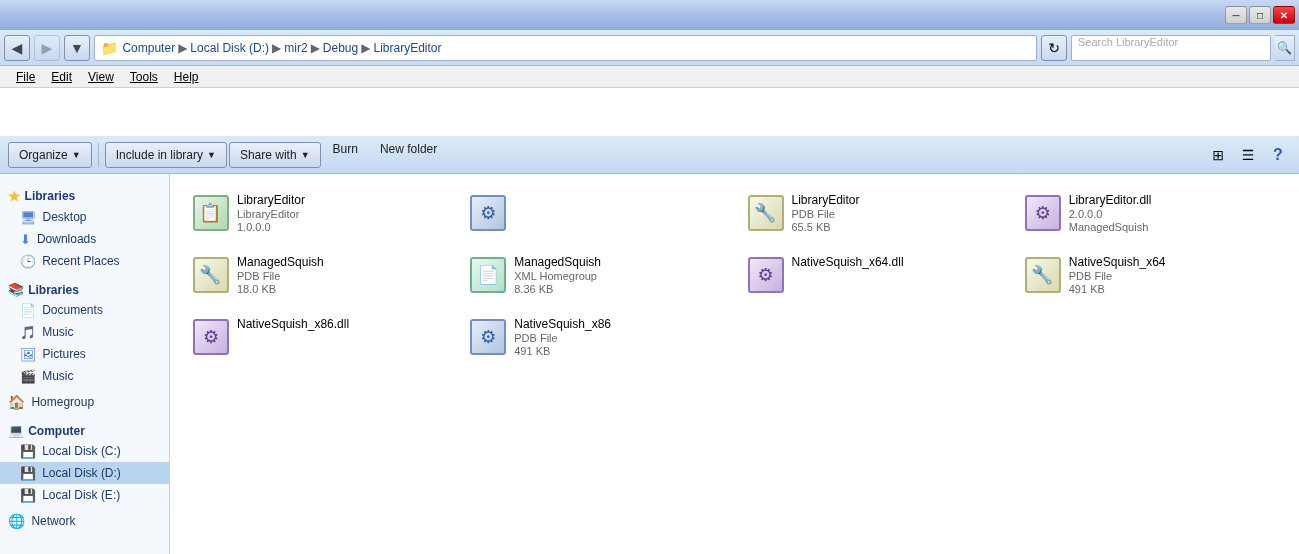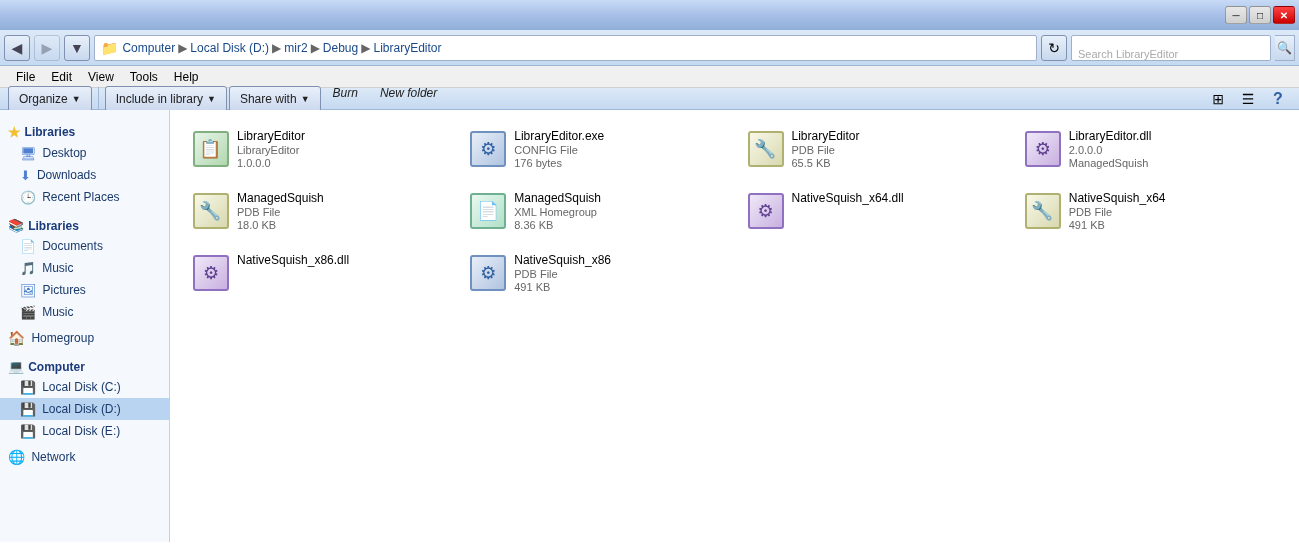--- a/index.html
+++ b/index.html
@@ -97,47 +97,48 @@
       justify-content: center;
       font-size: 14px;
     }
     .search-bar {
       width: 200px;
       height: 26px;
       background: #fff;
       border: 1px solid #a0b0cc;
       border-radius: 2px;
       display: flex;
-      align-items: flex-end;
+      align-items: flex-start;
       padding: 0 6px;
       color: #999;
       font-size: 12px;
     }
     .search-icon-btn {
       width: 20px;
       height: 26px;
       background: linear-gradient(to bottom, #e8f0fa, #c8d8ee);
       border: 1px solid #a0b0cc;
       border-left: none;
       cursor: pointer;
       display: flex;
       align-items: center;
       justify-content: center;
       font-size: 12px;
     }
 
     
     .toolbar {
-      height: 22px;
+      height: 38px;
       background: linear-gradient(to bottom, #dce9f7 0%, #c5d9f1 100%);
       display: flex;
       align-items: center;
       padding: 0 8px;
       gap: 2px;
       border-bottom: 1px solid #a0b8d8;
+      margin-top: 48px;
     }
     .tool-btn {
       height: 26px;
       padding: 0 10px;
       background: linear-gradient(to bottom, #e8f0fa, #ccd8ee);
       border: 1px solid #8090b0;
       border-radius: 3px;
       cursor: pointer;
       display: flex;
       align-items: center;
@@ -146,21 +147,20 @@
       color: #222;
     }
     .tool-btn-plain {
       height: 26px;
       padding: 0 10px;
       background: transparent;
       border: none;
       cursor: pointer;
       font-size: 12px;
       color: #222;
-      font-style: italic;
     }
     .tool-sep { width: 1px; height: 24px; background: #a0b8d8; margin: 0 4px; }
     .toolbar-right {
       margin-left: auto;
       display: flex;
       align-items: center;
       gap: 4px;
     }
     .view-btn {
       width: 26px;
@@ -181,20 +181,21 @@
       display: flex;
       align-items: center;
       padding: 0 8px;
       border-bottom: 1px solid #d0d0d0;
     }
     .menu-item {
       padding: 2px 8px;
       cursor: pointer;
       font-size: 12px;
       color: #000;
+      text-decoration: underline;
     }
 
     
     .main-layout {
       display: flex;
       height: calc(554px - 30px - 36px - 22px - 34px);
     }
 
     
     .sidebar {
@@ -453,26 +454,20 @@
       <span class="file-name">LibraryEditor</span>
       <span class="file-type">LibraryEditor</span>
       <span class="file-size">1.0.0.0</span>
 
     </div>
   </div>
         <div class="file-item">
     <div class="file-icon">
       <div style="background:linear-gradient(135deg,#e8eef8,#b0c4e0);border:2px solid #7090c0;border-radius:3px;width:36px;height:36px;display:flex;align-items:center;justify-content:center;font-size:18px;color:#3060a0;">⚙</div>
     </div>
-    <div class="file-info">
-      <span class="file-name">LibraryEditor.exe</span>
-      <span class="file-type">CONFIG File</span>
-
-      <span class="file-size">176 bytes</span>
-    </div>
   </div>
         <div class="file-item">
     <div class="file-icon">
       <div style="background:linear-gradient(135deg,#f8f8e8,#d8d8b0);border:2px solid #b0b070;border-radius:3px;width:36px;height:36px;display:flex;align-items:center;justify-content:center;font-size:18px;color:#606030;">🔧</div>
     </div>
     <div class="file-info">
       <span class="file-name">LibraryEditor</span>
       <span class="file-type">PDB File</span>
 
       <span class="file-size">65.5 KB</span>

